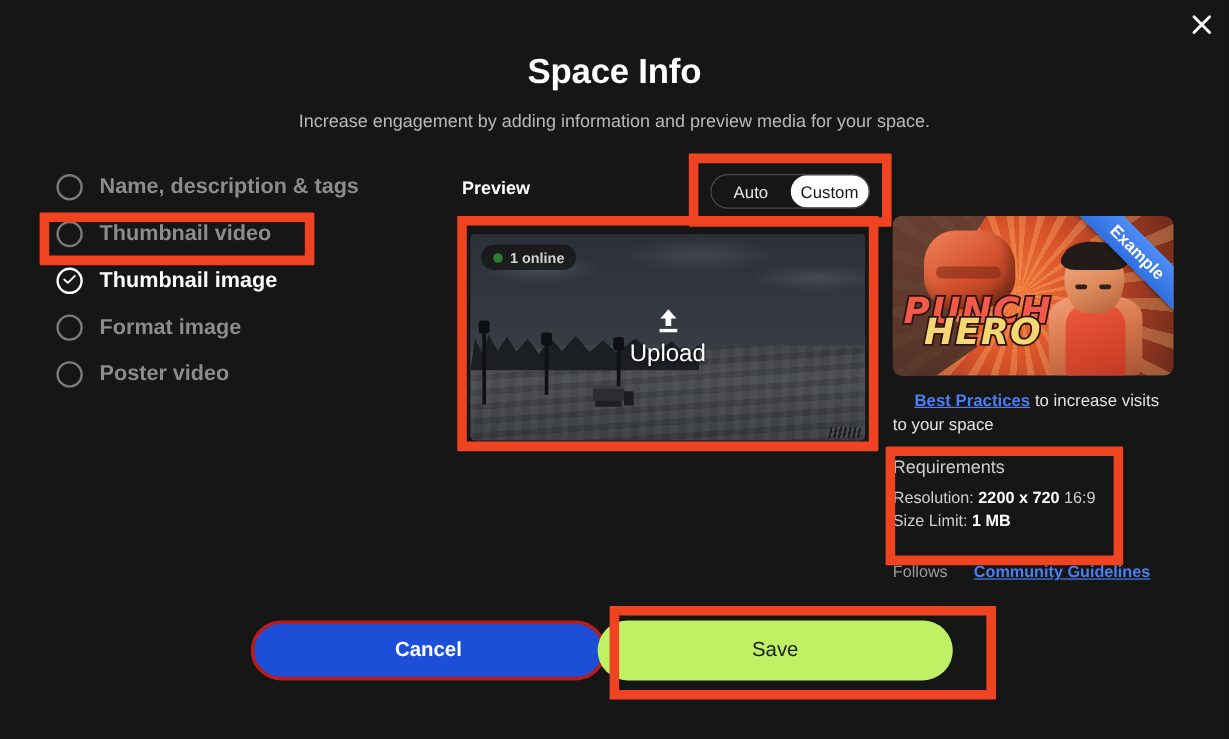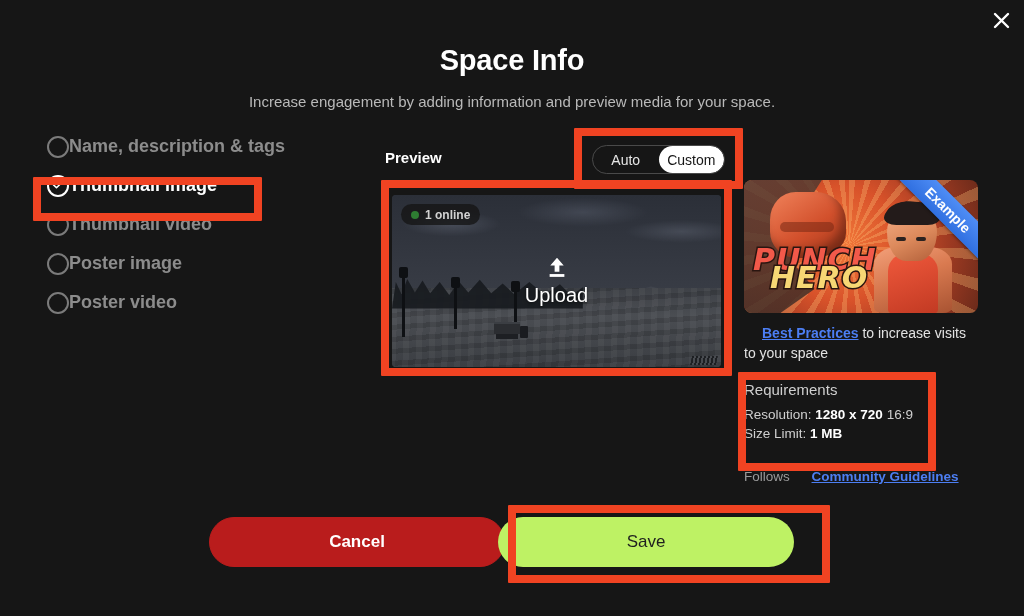--- a/index.html
+++ b/index.html
@@ -25,21 +25,21 @@
     font-size: 29px; font-weight: bold; color: #ffffff; letter-spacing: -0.2px;
   }
   .subtitle {
     position: absolute; top: 93px; left: 0; width: 1024px; text-align: center;
     font-size: 15px; color: #b9b9b9; font-weight: 400;
   }
 
   
   .sidebar { position: absolute; top: 136px; left: 47px; width: 310px; }
   .side-item {
-    display: flex; align-items: flex-start; gap: 0;
+    display: flex; align-items: center; gap: 14px;
     height: 39px; cursor: pointer; position: relative;
   }
   .circle {
     width: 22px; height: 22px; border-radius: 50%;
     border: 2px solid #7b7b7b; flex: 0 0 auto;
     display: flex; align-items: center; justify-content: center;
   }
   .side-item.active .circle { border-color: #ffffff; }
   .check { width: 12px; height: 8px; position: relative; top: -1px; }
   .side-label { font-size: 18px; font-weight: bold; color: #8c8c8c; white-space: nowrap; }
@@ -228,21 +228,21 @@
   .follows { position: absolute; top: 469px; left: 744px; font-size: 13.5px; color: #9a9a9a; }
 
   
   .btn {
     position: absolute; height: 50px; border-radius: 25px;
     display: flex; align-items: center; justify-content: center;
     font-size: 17px; font-weight: bold; cursor: pointer;
   }
   .btn-cancel {
     top: 517px; left: 209px; width: 296px;
-    background: #b91c1c; border: 1px solid #b91c1c; color: #ffffff;
+    background: #1d4ed8; border: 3px solid #b91c1c; color: #ffffff;
   }
   .btn-save {
     top: 517px; left: 498px; width: 296px;
     background: #bef264; border: none; color: #1f1f1f;
     font-weight: 400; font-size: 17px;
   }
 
   
   .anno {
     position: absolute; border: 8px solid #f04322;
@@ -266,35 +266,35 @@
   </button>
 
   <div class="title">Space Info</div>
   <div class="subtitle">Increase engagement by adding information and preview media for your space.</div>
 
   <div class="sidebar">
     <div class="side-item">
       <span class="circle"></span>
       <span class="side-label">Name, description &amp; tags</span>
     </div>
+    <div class="side-item">
+      <span class="circle"></span>
+      <span class="side-label">Thumbnail video</span>
+    </div>
     <div class="side-item active">
       <span class="circle">
         <svg class="check" viewBox="0 0 12 9">
           <path d="M1 4.4 L4.3 7.6 L11 1" fill="none" stroke="#ffffff" stroke-width="1.8" stroke-linecap="round" stroke-linejoin="round"></path>
         </svg>
       </span>
       <span class="side-label">Thumbnail image</span>
     </div>
     <div class="side-item">
       <span class="circle"></span>
-      <span class="side-label">Thumbnail video</span>
-    </div>
-    <div class="side-item">
-      <span class="circle"></span>
-      <span class="side-label">Poster image</span>
+      <span class="side-label">Format image</span>
     </div>
     <div class="side-item">
       <span class="circle"></span>
       <span class="side-label">Poster video</span>
     </div>
   </div>
 
   <div class="preview-label">Preview</div>
 
   <div class="toggle">
@@ -352,21 +352,21 @@
     <div class="ribbon">Example</div>
   </div>
 
   <div class="bp-text">
     <a class="link bold" href="#">Best Practices</a><span> to increase visits to your space</span>
   </div>
 
   <div class="reqs">
     <div class="req-head">Requirements</div>
     <div class="req-line">
-      <span>Resolution: </span><b>1280 x 720</b><span> 16:9</span>
+      <span>Resolution: </span><b>2200 x 720</b><span> 16:9</span>
     </div>
     <div class="req-line">
       <span>Size Limit: </span><b>1 MB</b>
     </div>
   </div>
 
   <div class="follows">
     <span>Follows </span><a class="link bold" href="#">Community Guidelines</a>
   </div>
 

